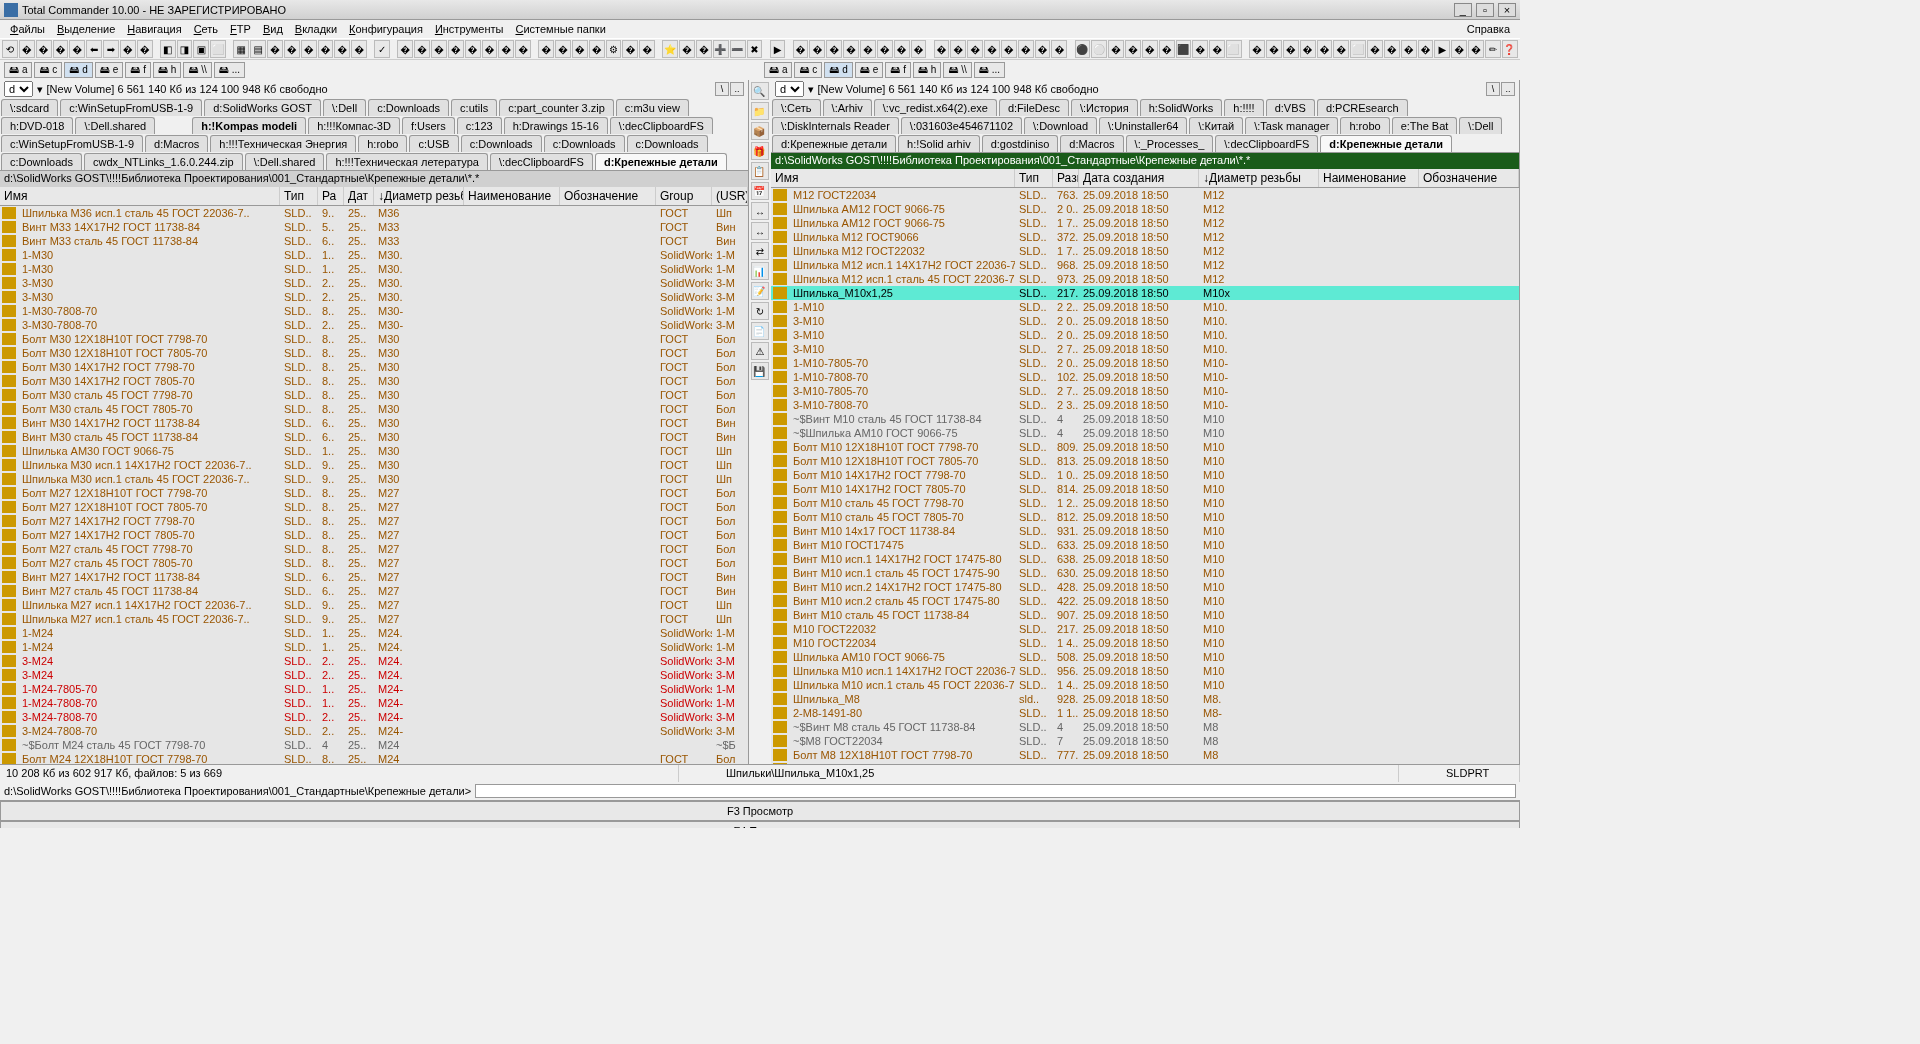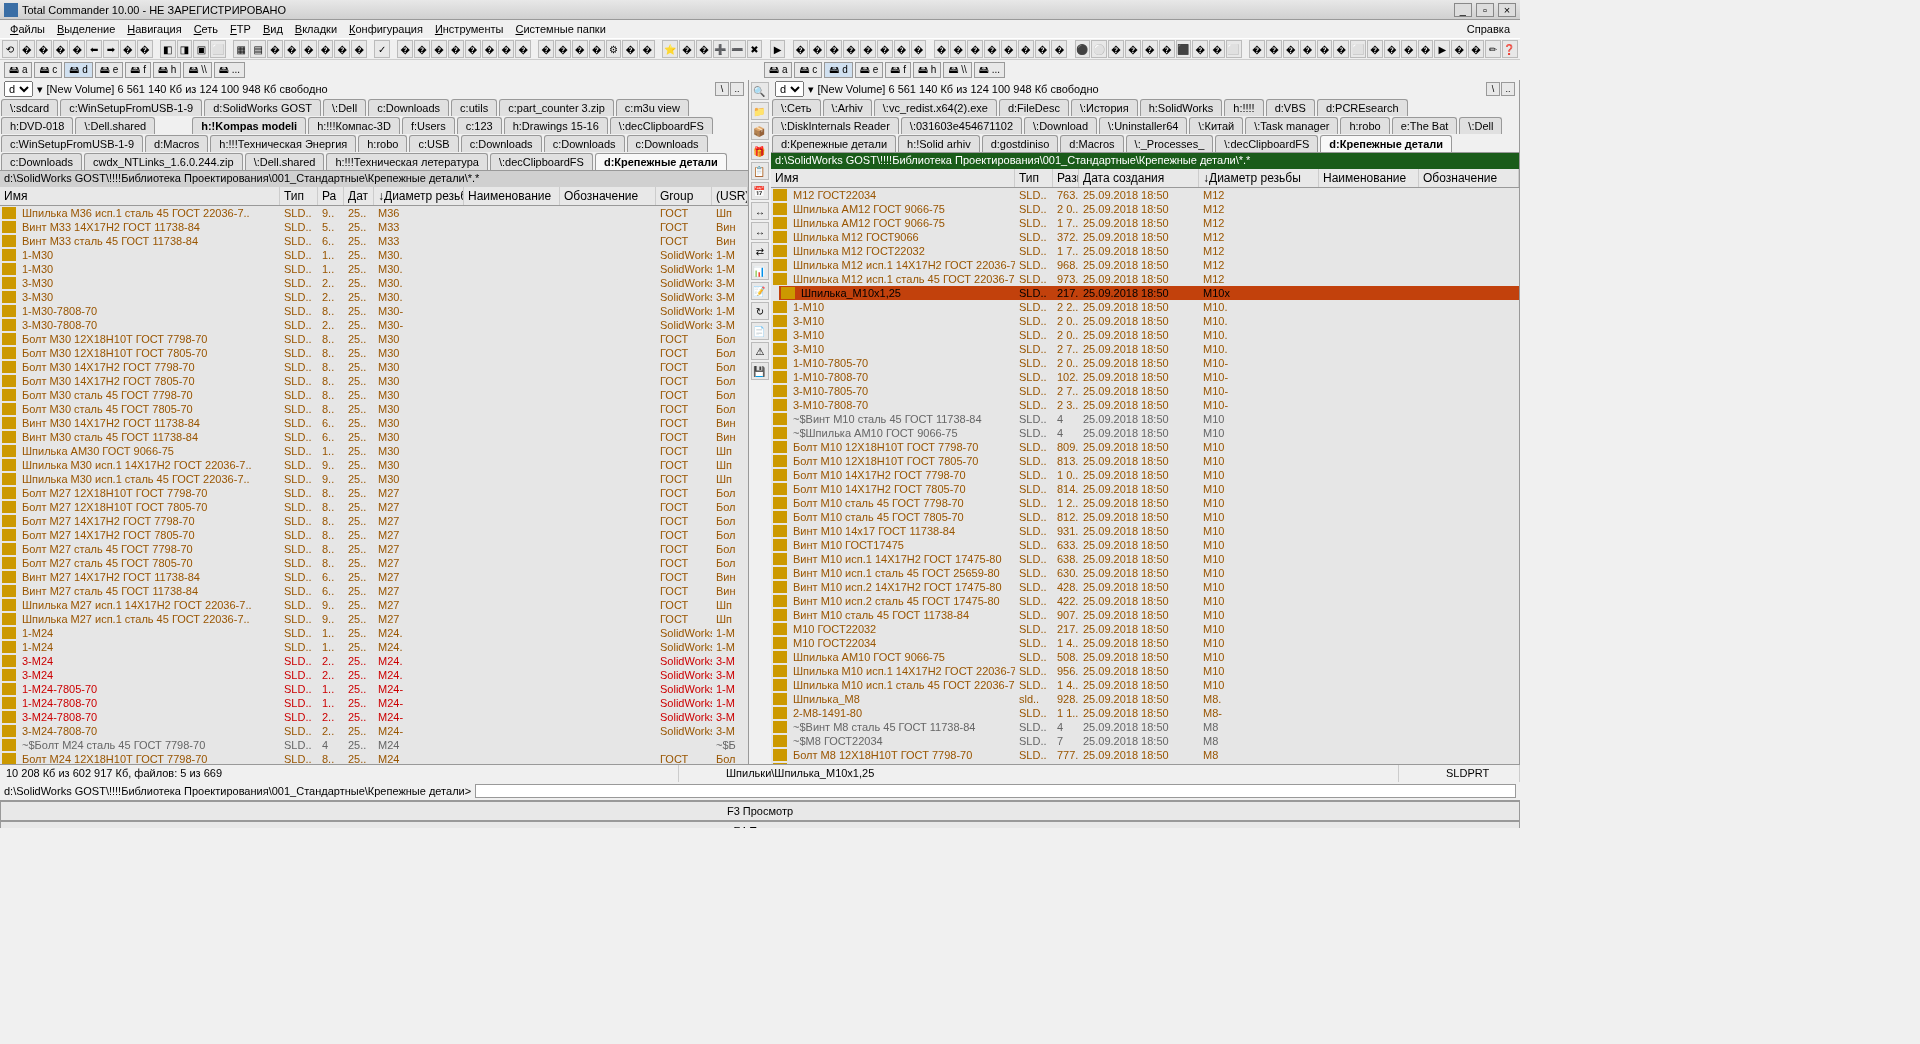--- a/index.html
+++ b/index.html
@@ -28,21 +28,21 @@
 .tabs { display: flex; flex-wrap: wrap; background: #f0f0f0; border-bottom: 1px solid #999; }
 .tab { padding: 2px 8px; border: 1px solid #999; border-bottom: none; background: #e0e0e0; margin: 1px 1px 0 1px; cursor: pointer; font-size: 11px; white-space: nowrap; border-radius: 3px 3px 0 0; }
 .tab.act { background: #f8f8f8; font-weight: bold; }
 .tab.bold { font-weight: bold; margin-left: 36px; }
 .pathbar { height: 16px; background: #1a5c1a; color: #fff; padding: 1px 4px; font-size: 11px; white-space: nowrap; overflow: hidden; }
 .pathbar.inact { background: #d0d0d0; color: #000; }
 .header { display: flex; background: #e8e8e8; border-bottom: 1px solid #999; }
 .header span { padding: 2px 4px; border-right: 1px solid #ccc; font-size: 12px; overflow: hidden; white-space: nowrap; }
 .filelist { flex: 1; overflow-y: scroll; background: #e6e6e6; }
 .row { display: flex; height: 14px; align-items: center; white-space: nowrap; cursor: pointer; }
-.row.sel { background: #c2410c; color: #000; margin-left: 8px; }
+.row.sel { background: #5eead4; color: #000; }
 .row span { padding: 0 4px; overflow: hidden; font-size: 11px; }
 .row .ico { width: 14px; height: 12px; background: #c90; display: inline-block; margin: 0 2px; flex-shrink: 0; }
 .c-n { color: #995500; }
 .c-r { color: #c00; }
 .c-b { color: #000; }
 .c-g { color: #666; }
 .sidebar { width: 22px; background: #f0f0f0; display: flex; flex-direction: column; align-items: center; gap: 2px; padding: 2px; }
 .sidebar .sb { width: 18px; height: 18px; border: 1px solid #bbb; background: #e8e8e8; cursor: pointer; display: flex; align-items: center; justify-content: center; font-size: 10px; }
 .status { height: 18px; display: flex; background: #f0f0f0; border-top: 1px solid #999; gap: 41px; }
 .status span { flex: 1; padding: 2px 6px; border-right: 1px solid #ccc; }
@@ -1095,21 +1095,21 @@
           <span class="col-name">Винт М10 исп.1 14Х17Н2 ГОСТ 17475-80</span>
           <span class="col-tip">SLD..</span>
           <span class="col-razm">638..</span>
           <span class="col-date">25.09.2018 18:50</span>
           <span class="col-diam">M10</span>
           <span class="col-naim"></span>
           <span class="col-oboz"></span>
         </div>
         <div class="row c-n">
           <span class="ico"></span>
-          <span class="col-name">Винт М10 исп.1 сталь 45 ГОСТ 25659-80</span>
+          <span class="col-name">Винт М10 исп.1 сталь 45 ГОСТ 17475-90</span>
           <span class="col-tip">SLD..</span>
           <span class="col-razm">630..</span>
           <span class="col-date">25.09.2018 18:50</span>
           <span class="col-diam">M10</span>
           <span class="col-naim"></span>
           <span class="col-oboz"></span>
         </div>
         <div class="row c-n">
           <span class="ico"></span>
           <span class="col-name">Винт М10 исп.2 14Х17Н2 ГОСТ 17475-80</span>

